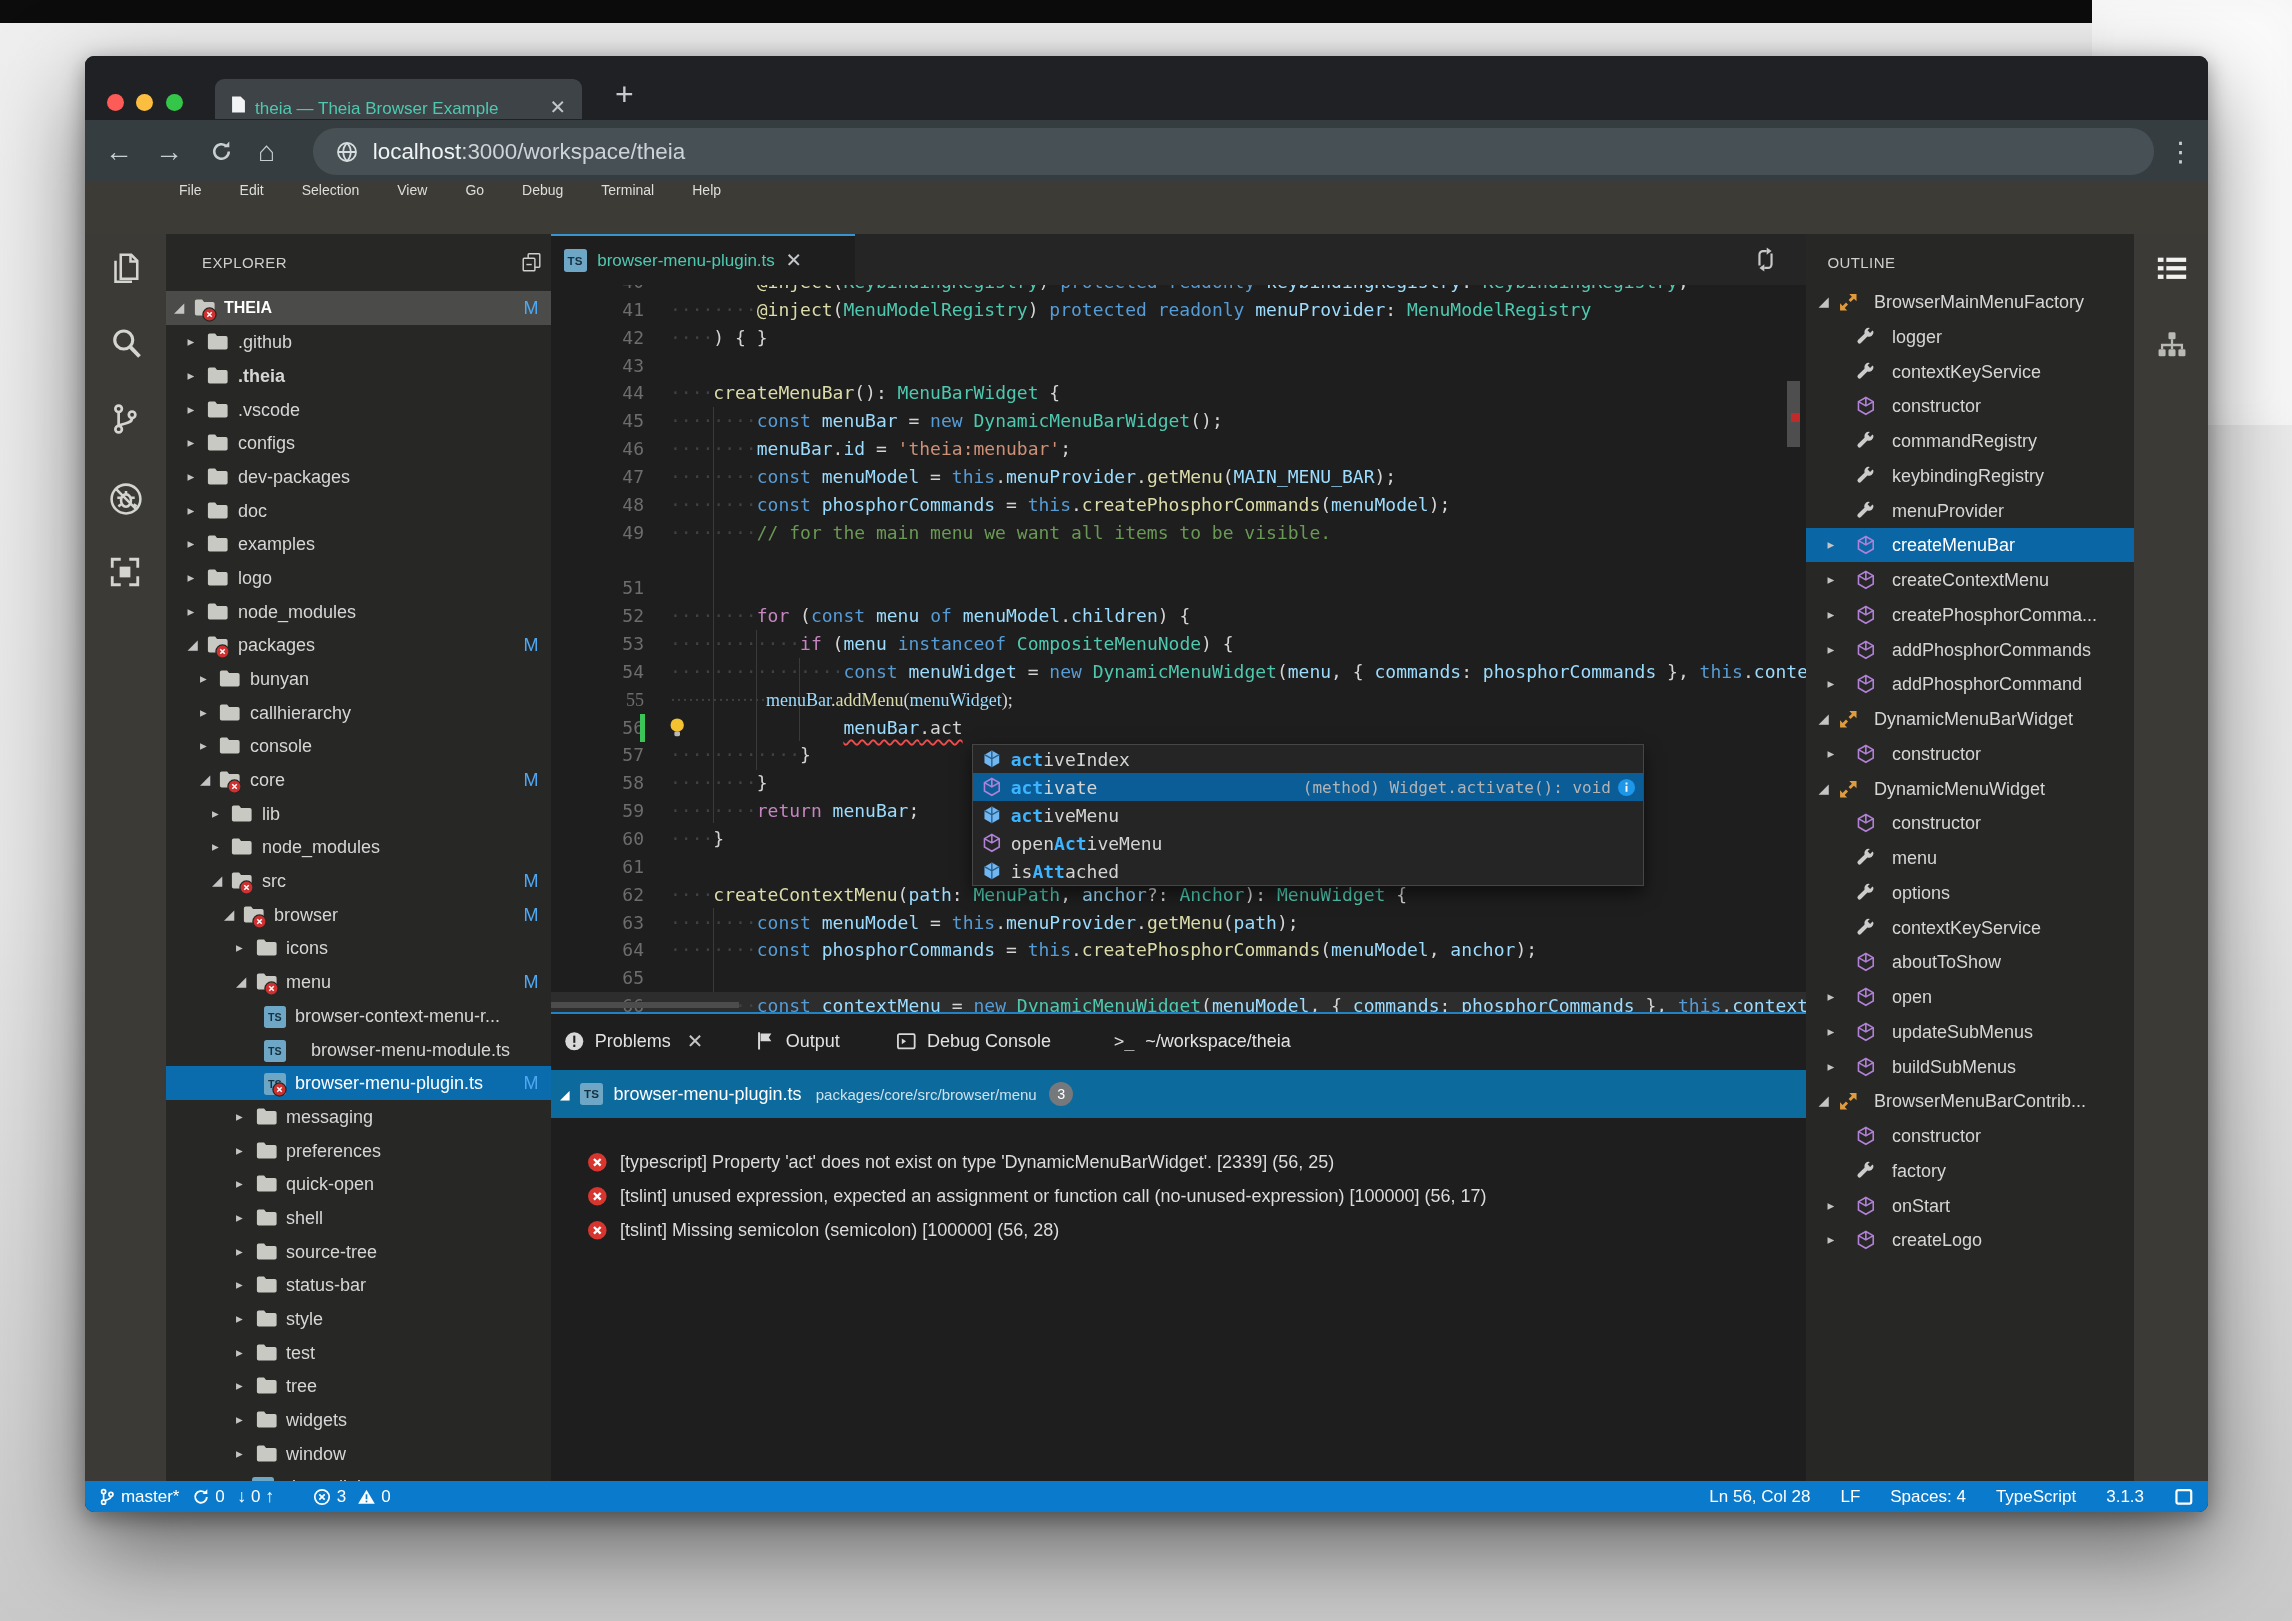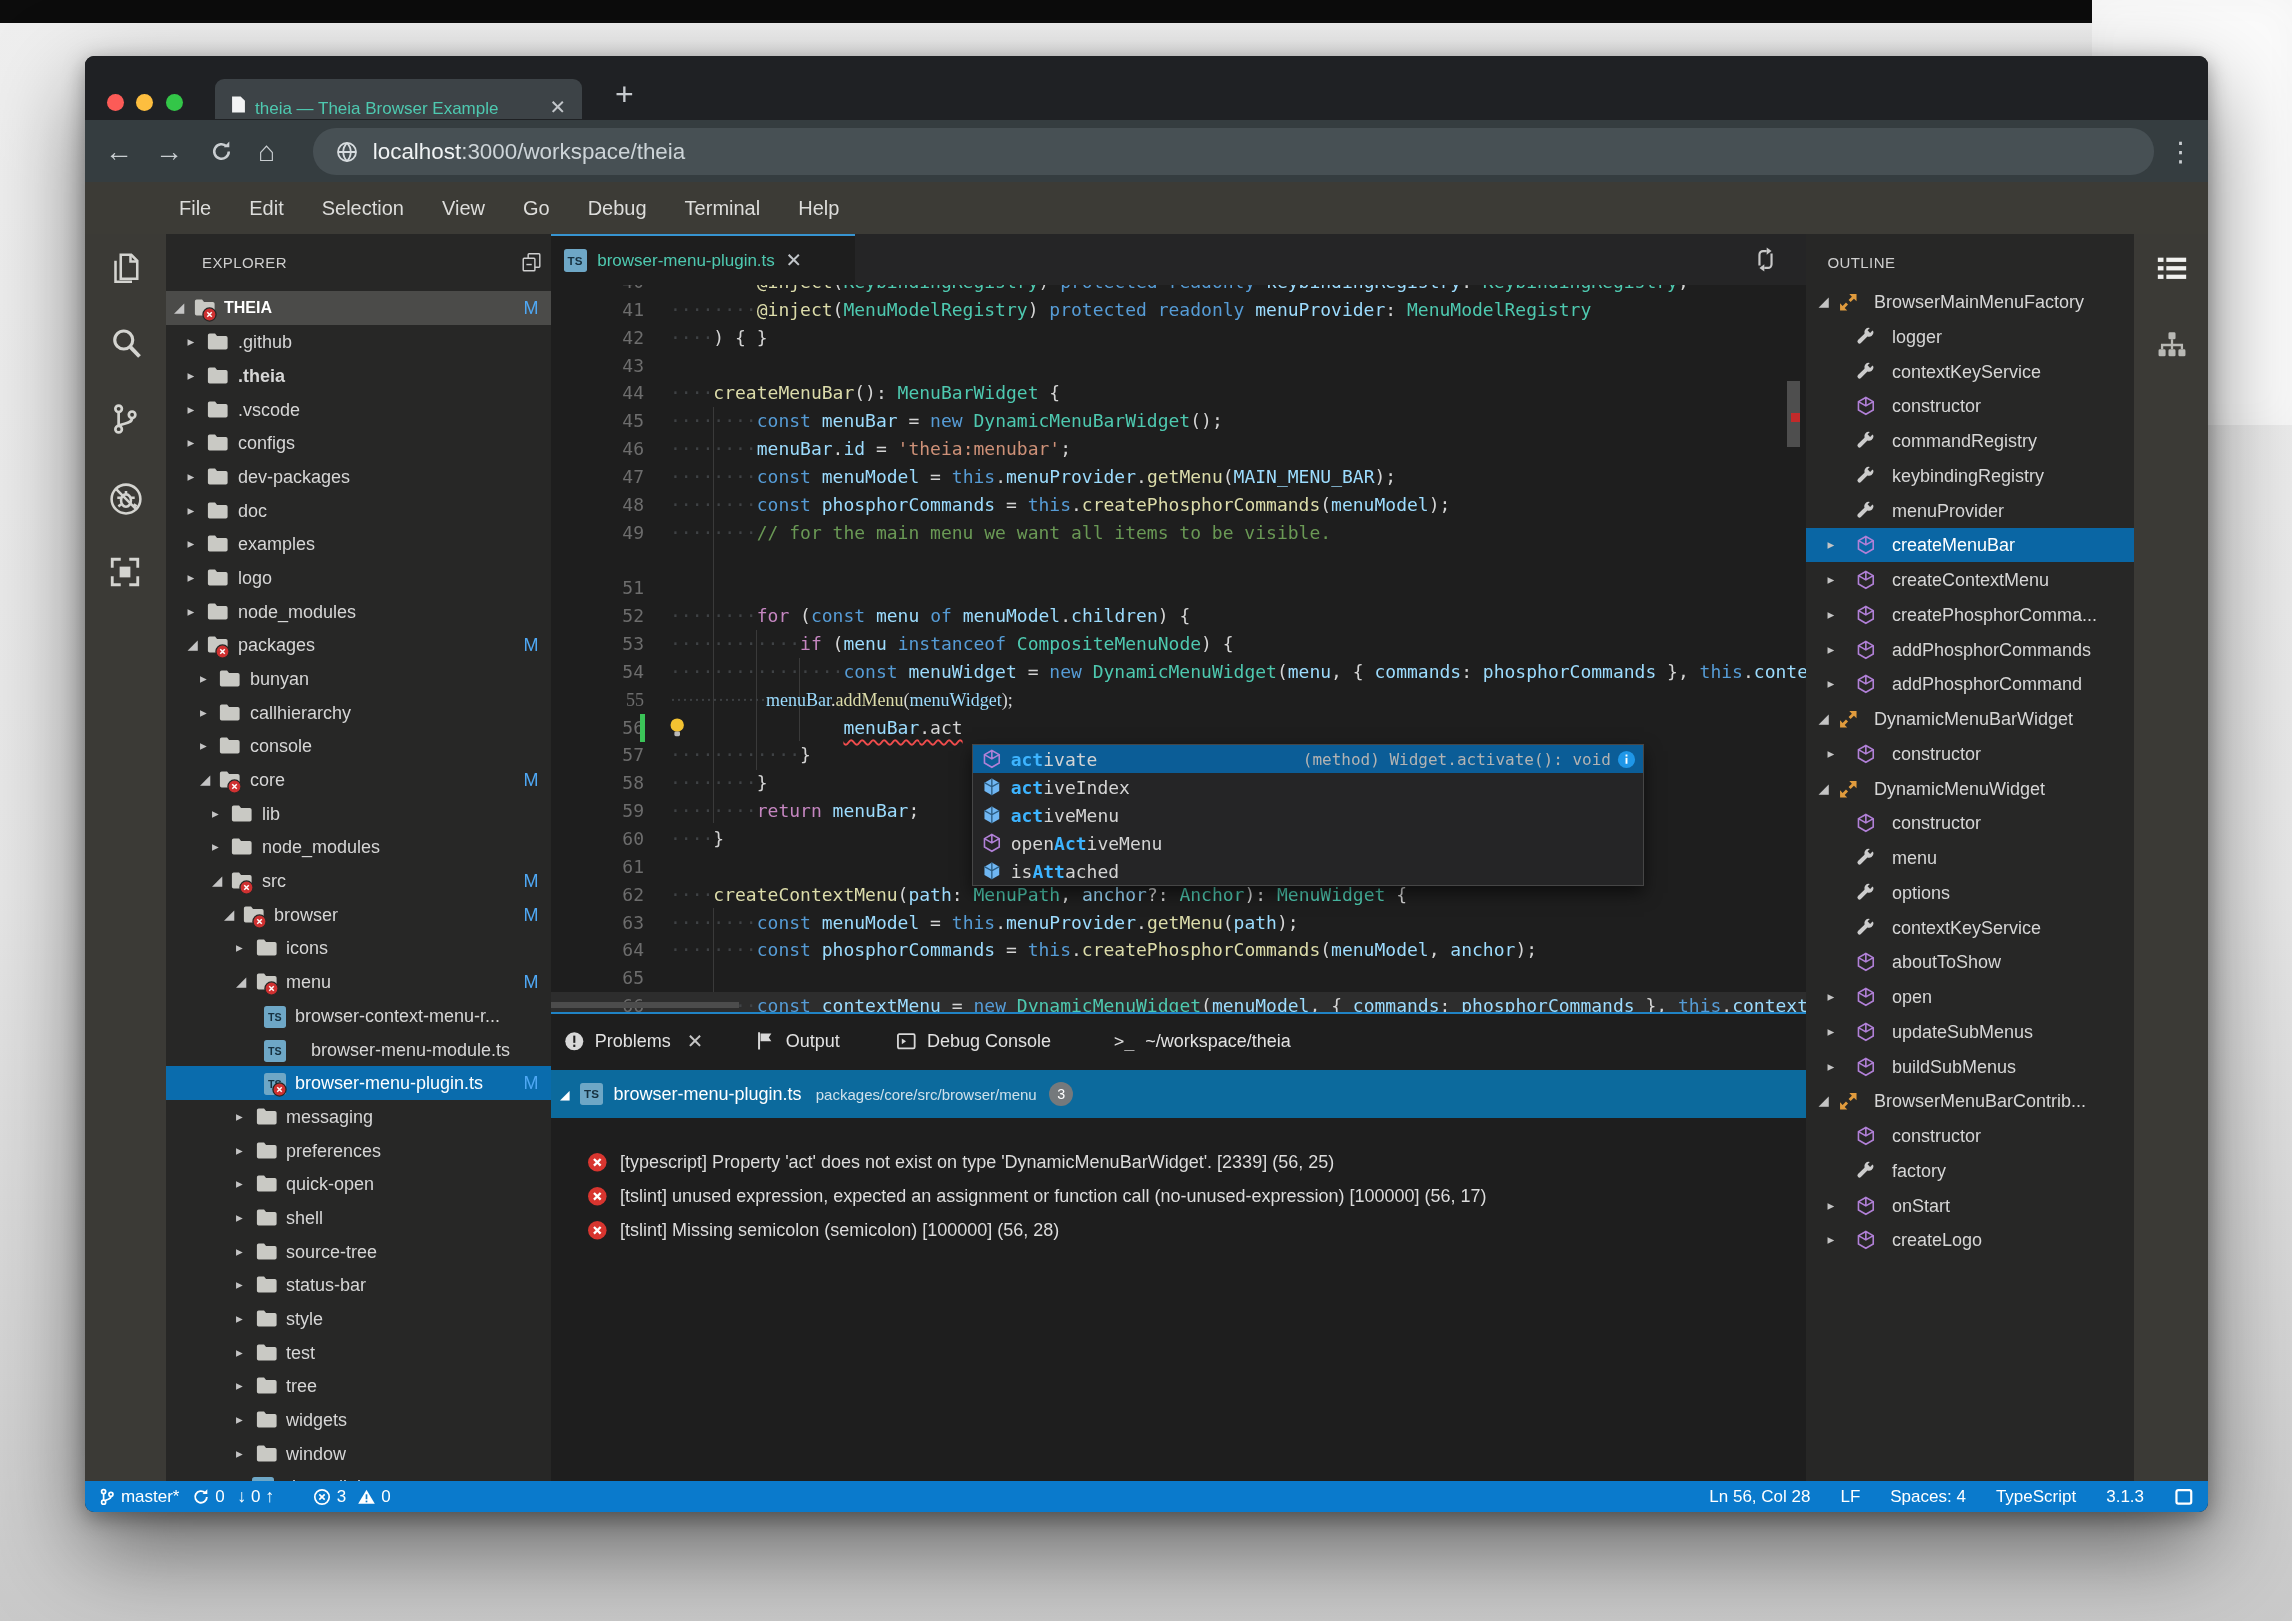--- a/index.html
+++ b/index.html
@@ -16,22 +16,22 @@
   .chrome-tab{position:absolute;left:130px;top:23px;width:367px;height:40px;background:#3d4347;border-radius:9px 9px 0 0;
               display:flex;align-items:flex-end;padding:0 16px;box-sizing:border-box;color:#e4e7ea;font-size:17px;}
   .chrome-tab .t{flex:1;white-space:nowrap;overflow:hidden;margin:0 9px;}
   .tab-close{color:#c2c6ca;font-size:19.7px;}
   .newtab{position:absolute;left:530px;top:19.7px;font-size:32px;color:#c7cbcf;font-weight:300;}
   .toolbar{position:absolute;left:0;top:64px;right:0;height:63px;background:#353d40;}
   .navic{position:absolute;top:0;height:63px;display:flex;align-items:center;font-size:28px;color:#c9ced1;}
   .url-pill{position:absolute;left:228px;top:8px;width:1841px;height:47px;background:#475054;border-radius:23px;
             display:flex;align-items:center;color:#e8ecee;font-size:22.4px;}
   .kebab{position:absolute;left:2082px;top:0;height:63px;display:flex;align-items:center;font-size:27px;color:#c9ced1;}
-  .menubar{position:absolute;left:0;top:126px;right:0;height:52px;background:#3c3b36;display:flex;align-items:center;
-           color:#dddddb;font-size:20px;padding-left:75px;box-sizing:border-box;}
+  .menubar{position:absolute;left:0;top:126px;right:0;height:52px;background:#3c3b36;display:flex;align-items:flex-start;
+           color:#dddddb;font-size:14px;padding-left:75px;box-sizing:border-box;}
   .menubar span{padding:0 19px;}
   
   .main{position:absolute;left:0;top:178px;right:0;bottom:31px;display:flex;}
   .activity{width:81px;background:#3b3a36;position:relative;flex:none;}
   .aicon{position:absolute;left:23px;}
   .explorer{width:385px;background:#272726;position:relative;flex:none;overflow:hidden;}
   .exp-header{position:absolute;left:0;top:0;right:0;height:57px;color:#cfcfcf;font-size:15px;letter-spacing:0.4px;}
   .exp-header .hl{position:absolute;left:36px;top:19.7px;}
   .exp-header .hic{position:absolute;left:355px;top:18px;}
   .tree-row{position:absolute;left:0;right:0;height:34px;line-height:34px;color:#d6d6d6;font-size:18px;}
@@ -812,50 +812,50 @@
           <div class="cline" style="top: 707px;">
             <span class="lnum">66</span>
             <span class="ltxt"><span class="w">········</span><span class="k">const</span><span class="p"> </span><span class="v">contextMenu</span><span class="p"> = </span><span class="k">new</span><span class="p"> </span><span class="t">DynamicMenuWidget</span><span class="p">(</span><span class="v">menuModel</span><span class="p">, { </span><span class="v">commands</span><span class="p">: </span><span class="v">phosphorCommands</span><span class="p"> }, </span><span class="k">this</span><span class="p">.</span><span class="v">contextMenuService);</span></span>
           </div>
           <div class="hsb"></div>
         </div>
       <div class="vsb">
           <span class="mark"></span>
         </div>
       <div class="suggest" id="suggest">
+          <div class="srow">
+            <span class="sic">
+              <span style="display: flex;">
+                <svg width="19.7" height="19.7" viewBox="0 0 16 16">
+                  <path d="M8 1.2L14 4.6v6.8L8 14.8 2 11.4V4.6z" fill="#6fb6f2"></path>
+                  <path d="M8 1.2V8 M2 4.6L8 8l6-3.4 M8 14.8V8" fill="none" stroke="#2b5c82" stroke-width="1.1"></path>
+                </svg>
+              </span>
+            </span>
+            <span><span class="shl">act</span><span>iveIndex</span></span>
+          </div>
           <div class="srow sel">
             <span class="sic">
               <span style="display: flex;">
                 <svg width="19.7" height="19.7" viewBox="0 0 16 16">
                   <path d="M8 1.2L14 4.6v6.8L8 14.8 2 11.4V4.6z M8 1.2V8 M2 4.6L8 8l6-3.4" fill="none" stroke="#b180d7" stroke-width="1.3"></path>
                 </svg>
               </span>
             </span>
             <span><span class="shl">act</span><span>ivate</span></span>
             <span class="sdetail">(method) Widget.activate(): void</span>
             <span class="sinfo">
               <span style="display: flex;">
                 <svg width="19" height="19" viewBox="0 0 16 16">
                   <circle cx="8" cy="8" r="7.2" fill="#1f97e8"></circle>
                   <rect x="7.2" y="6.6" width="1.6" height="5" fill="#fff"></rect>
                   <rect x="7.2" y="3.8" width="1.6" height="1.7" fill="#fff"></rect>
                 </svg>
               </span>
             </span>
-          </div>
-          <div class="srow">
-            <span class="sic">
-              <span style="display: flex;">
-                <svg width="19.7" height="19.7" viewBox="0 0 16 16">
-                  <path d="M8 1.2L14 4.6v6.8L8 14.8 2 11.4V4.6z" fill="#6fb6f2"></path>
-                  <path d="M8 1.2V8 M2 4.6L8 8l6-3.4 M8 14.8V8" fill="none" stroke="#2b5c82" stroke-width="1.1"></path>
-                </svg>
-              </span>
-            </span>
-            <span><span class="shl">act</span><span>iveIndex</span></span>
           </div>
           <div class="srow">
             <span class="sic">
               <span style="display: flex;">
                 <svg width="19.7" height="19.7" viewBox="0 0 16 16">
                   <path d="M8 1.2L14 4.6v6.8L8 14.8 2 11.4V4.6z" fill="#6fb6f2"></path>
                   <path d="M8 1.2V8 M2 4.6L8 8l6-3.4 M8 14.8V8" fill="none" stroke="#2b5c82" stroke-width="1.1"></path>
                 </svg>
               </span>
             </span>

